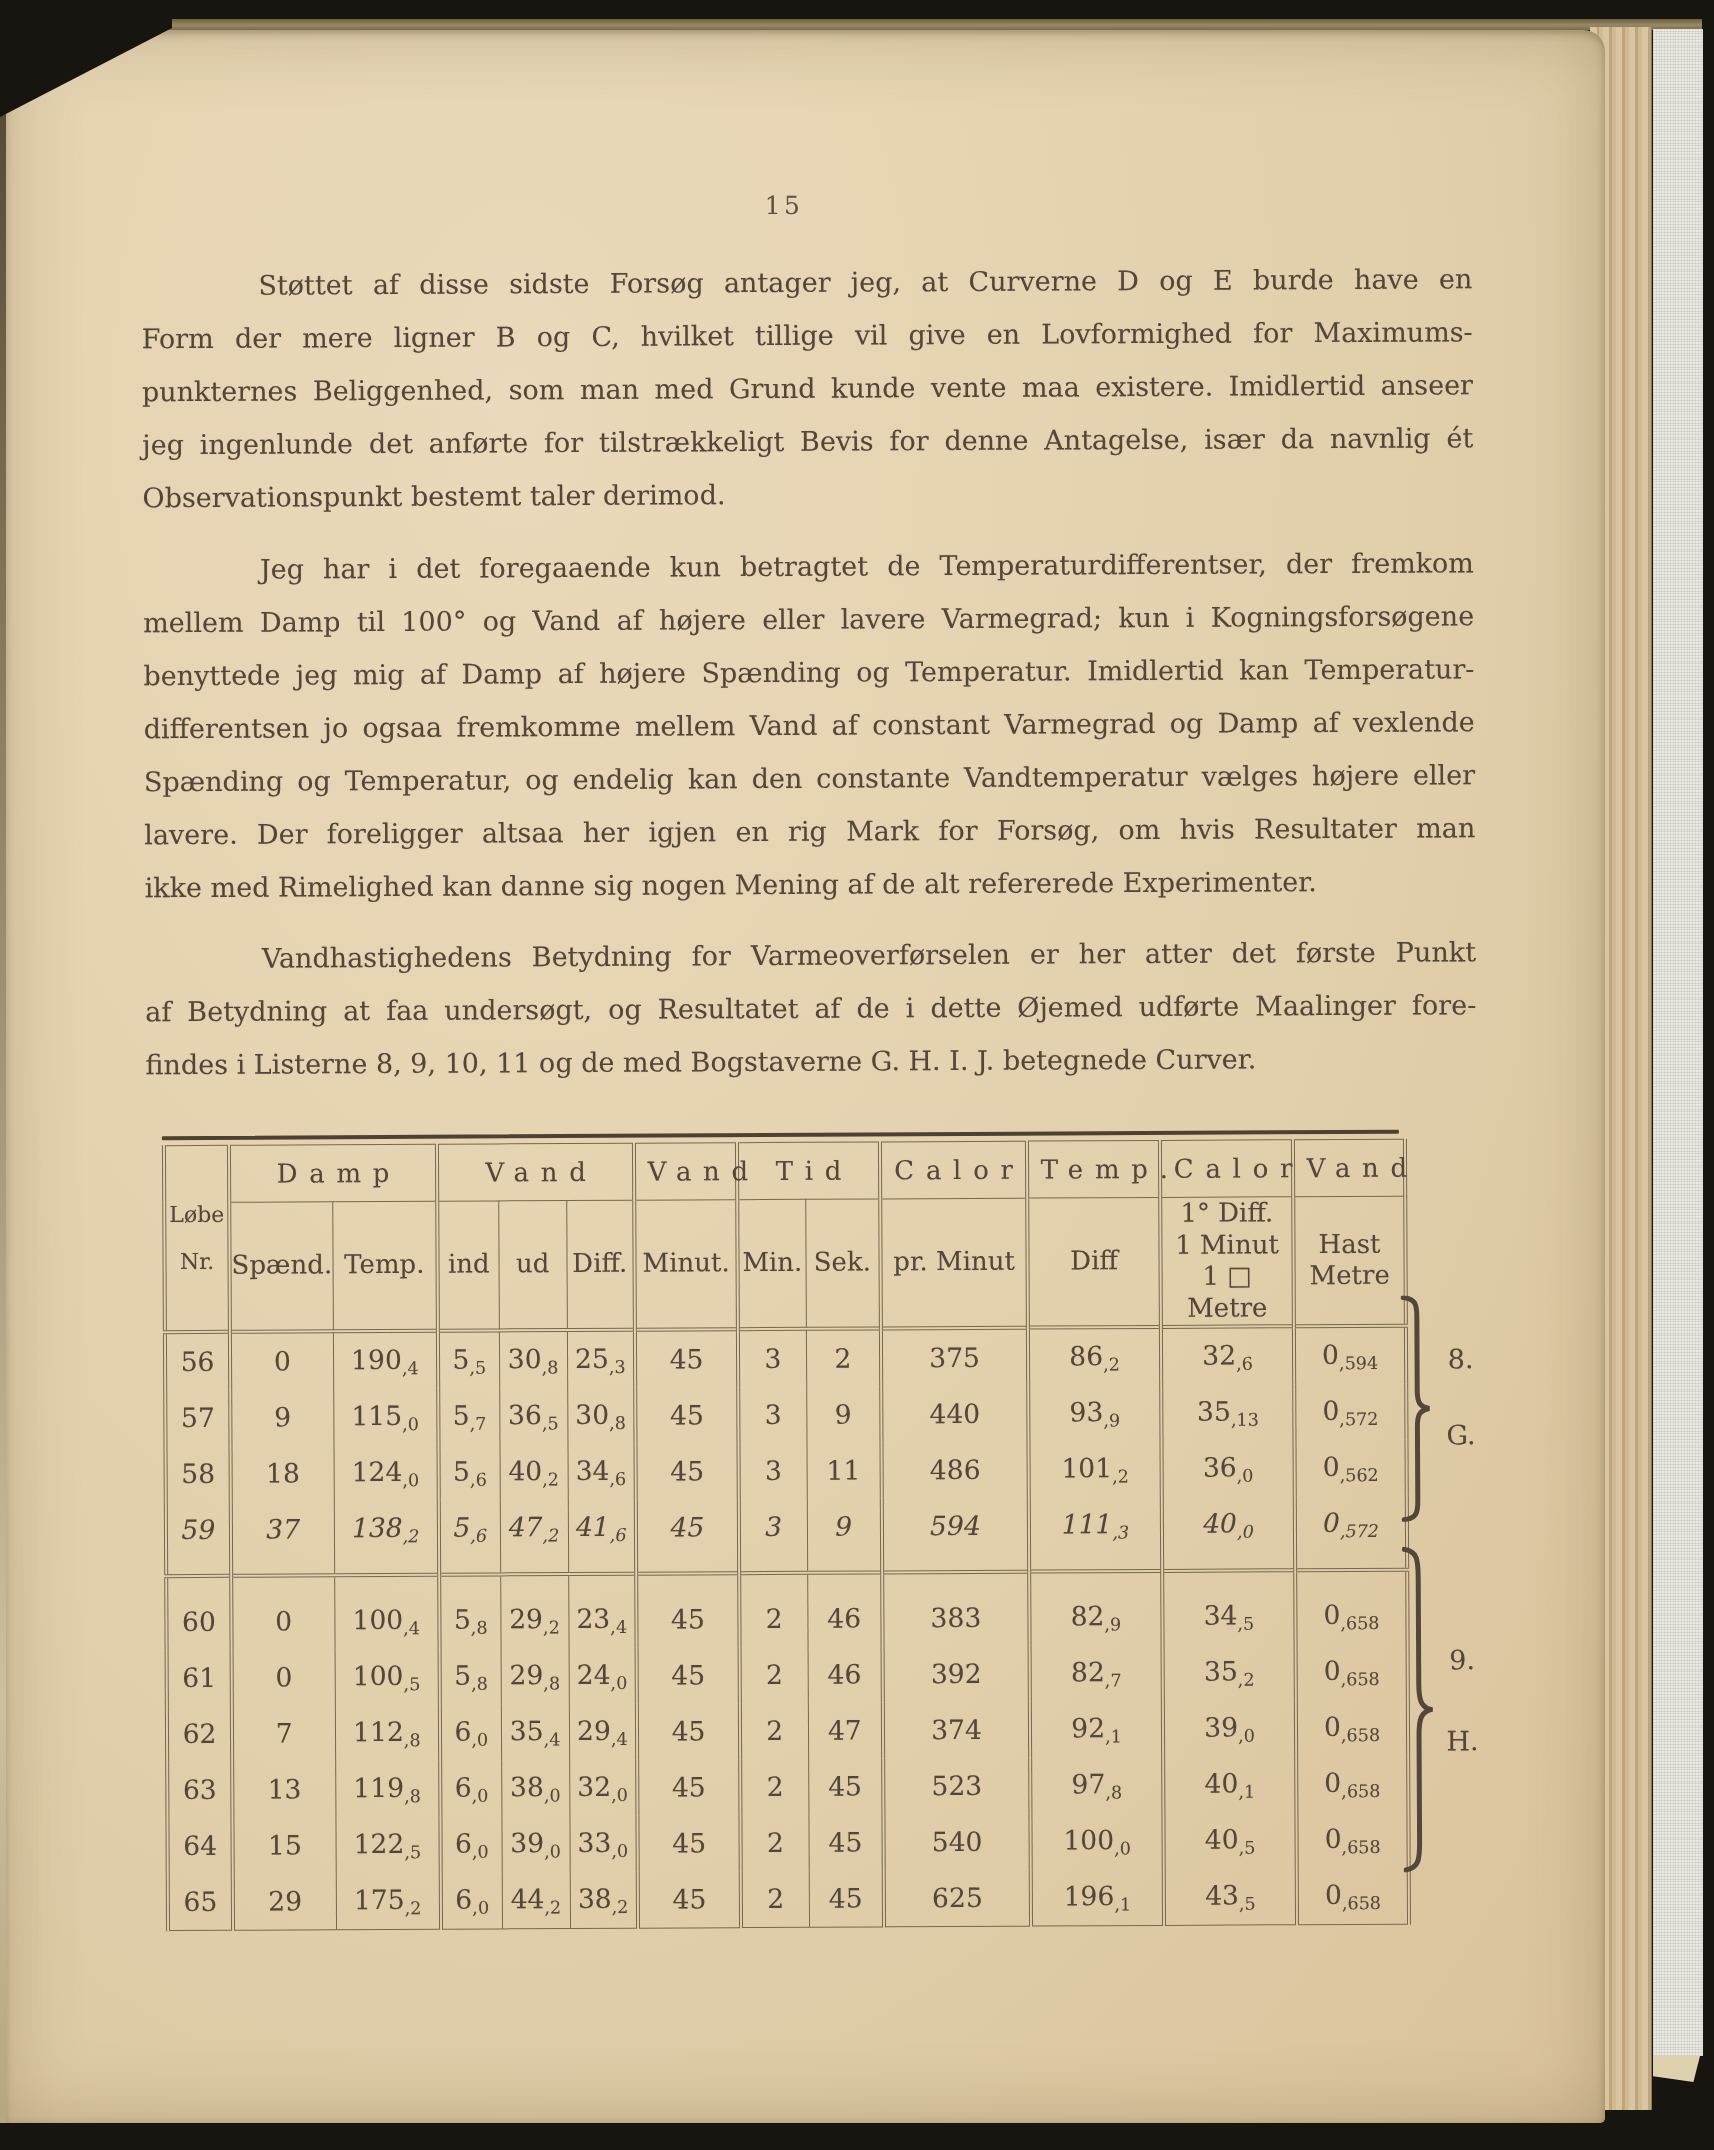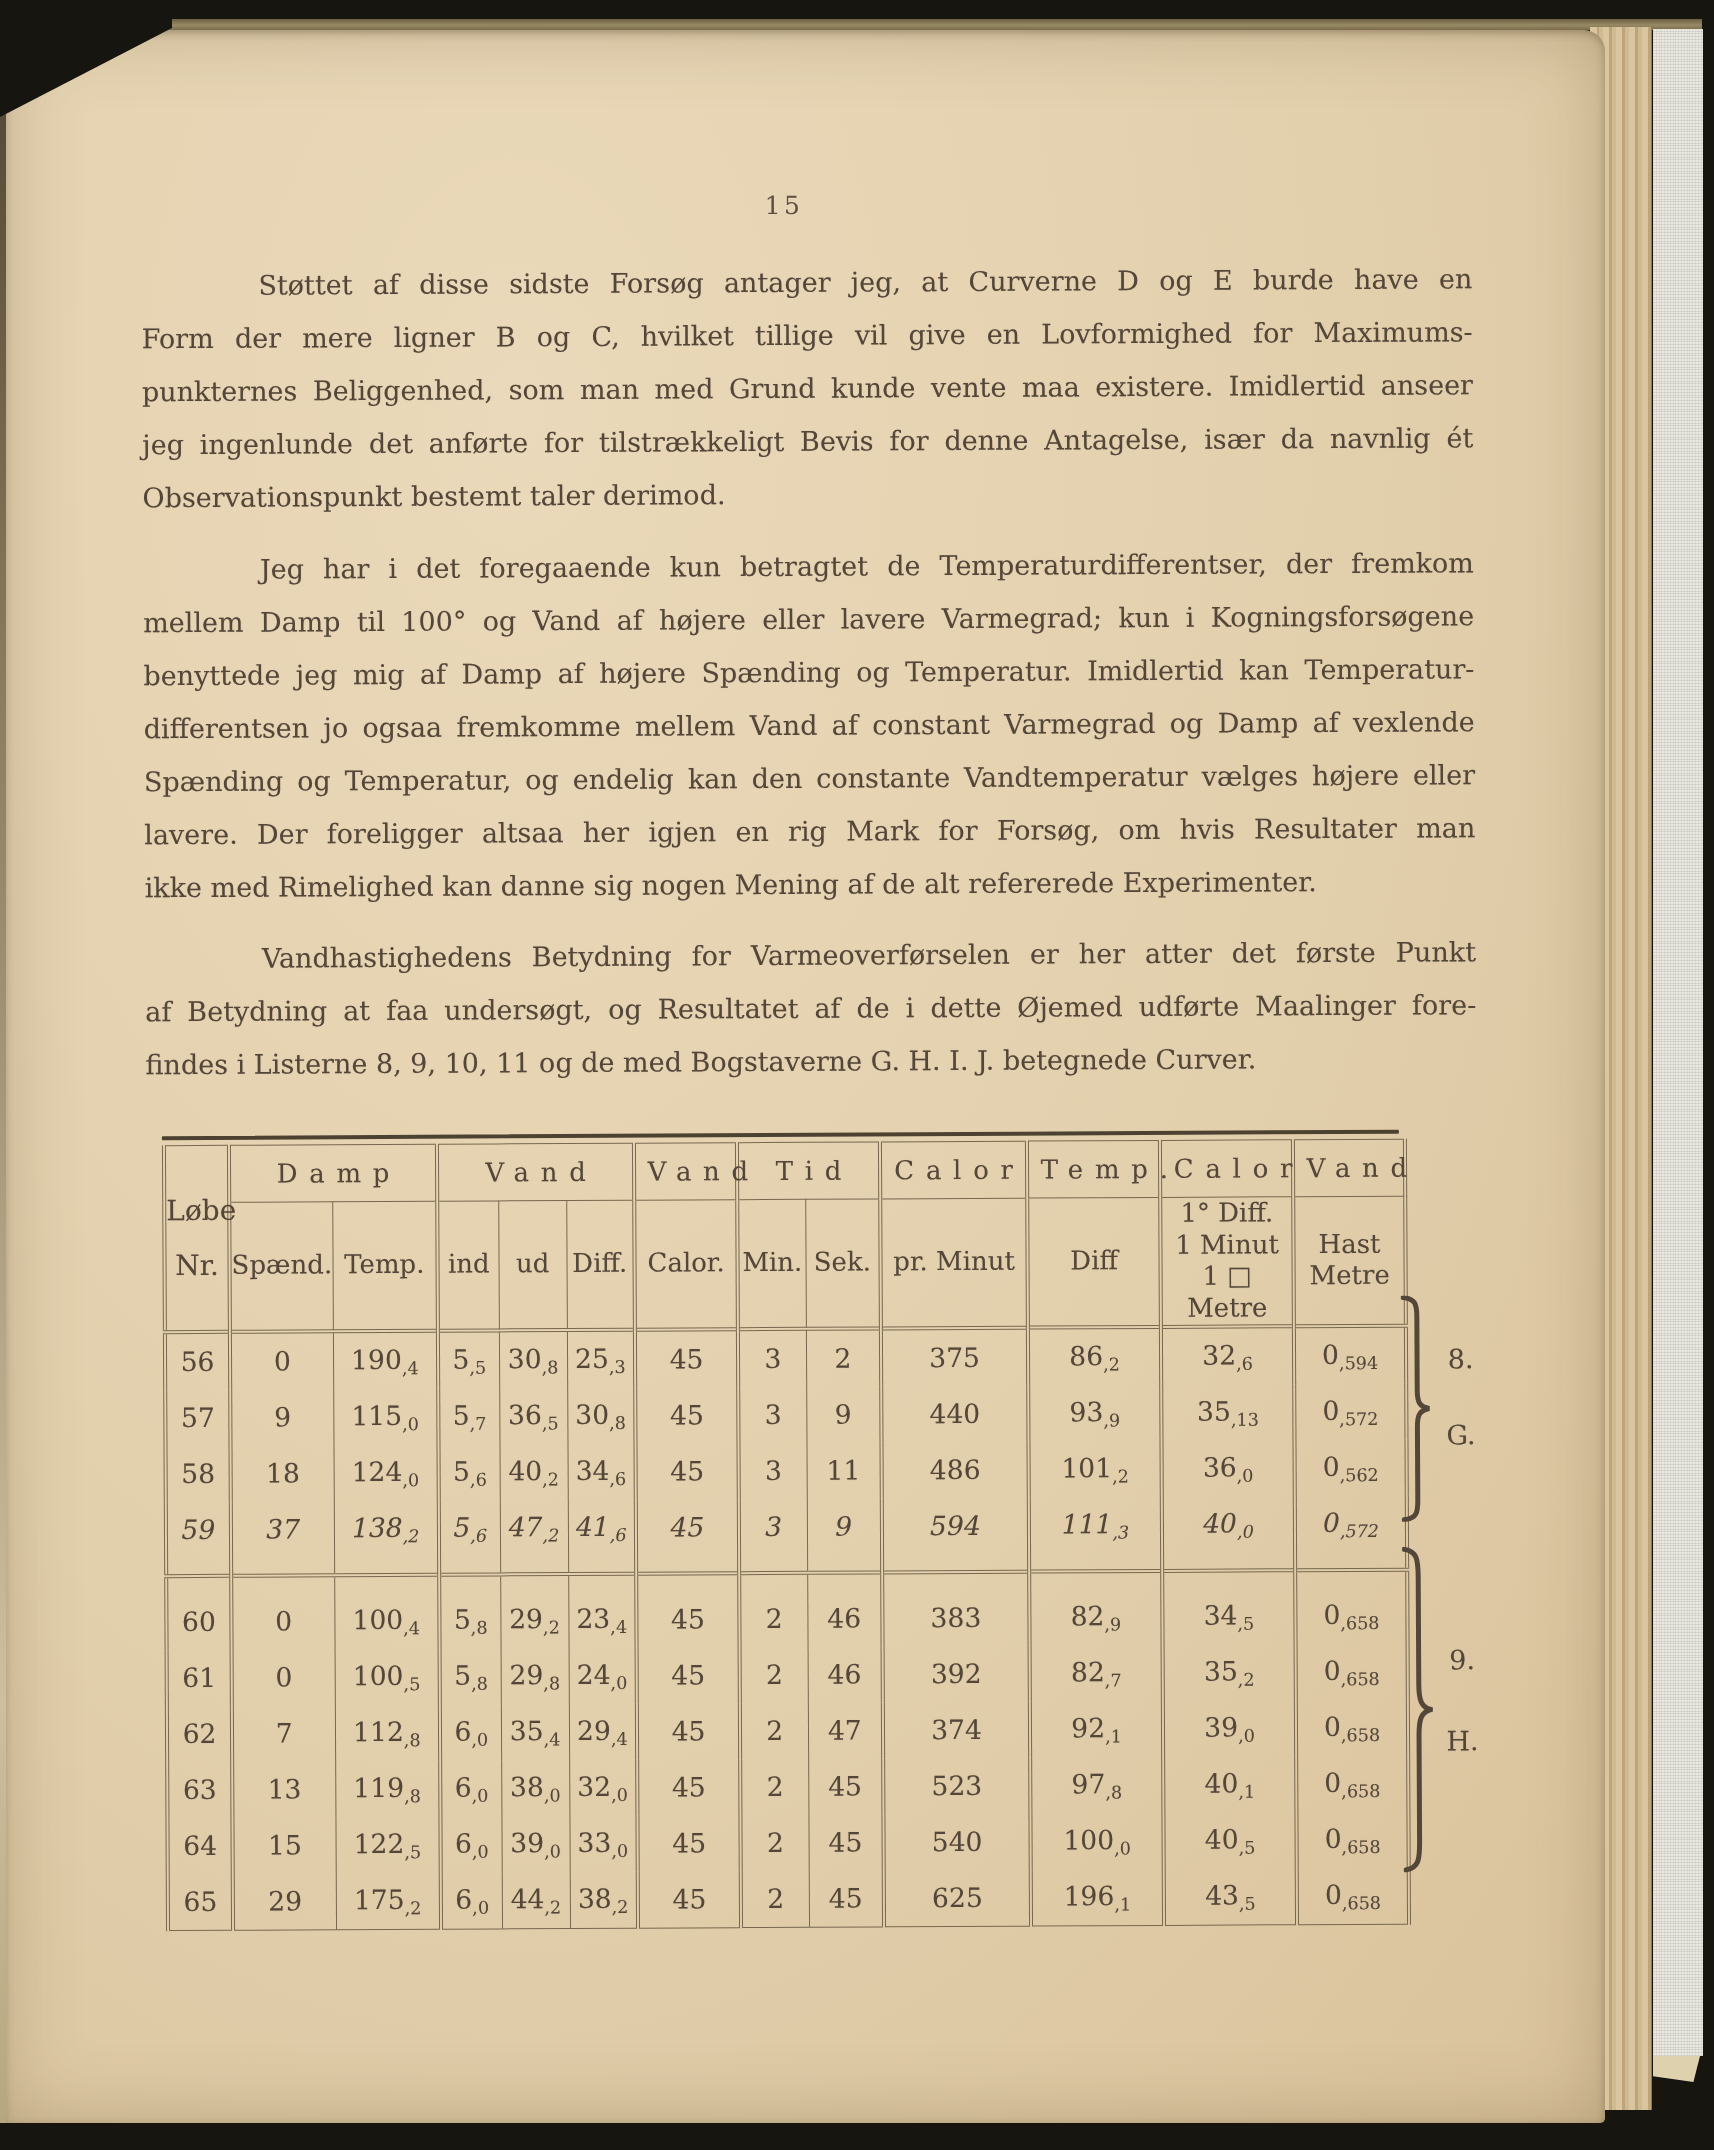--- a/index.html
+++ b/index.html
@@ -57,21 +57,21 @@
   
   .tablewrap{position:absolute;left:161px;top:1137px;width:1237px;}
   .toprule{height:4.2px;background:var(--line-dark);margin-bottom:4.7px;border-radius:0.9px;}
   table.tbl{width:1237px;border-collapse:collapse;table-layout:fixed;
     border-top:1.4px solid var(--line);border-bottom:1.4px solid var(--line);
     border-left:4.2px double var(--line);border-right:4.2px double var(--line);
     color:var(--ink);text-shadow:0 0 0.9px rgba(84,71,58,.25);}
   .tbl th,.tbl td{font-weight:normal;text-align:center;padding:0;}
   .tbl thead th.group{height:56px;font-size:26px;letter-spacing:.45em;text-indent:.45em;
     border-bottom:0.9px solid var(--line);}
-  .tbl thead th.corner{font-size:28px;}
+  .tbl thead th.corner{font-size:22px;}
   .corner-stack{display:flex;flex-direction:column;justify-content:center;gap:22.4px;height:147px;}
   .tbl thead th.sub{height:91px;font-size:26px;}
   .sub .l{line-height:1.22;}
   .tbl thead{border-bottom:4.2px double var(--line);}
   .tbl tbody td{height:56px;font-size:26.6px;}
   .tbl tbody.g1 tr:first-child td{border-top:4.2px double var(--line);padding-top:16px;}
   .tbl tbody.g0 tr:last-child td{padding-bottom:16px;font-style:italic;}
   .bl-d{border-left:4.2px double var(--line);}
   .bl-s{border-left:0.9px solid var(--line);}
   .dec{font-size:.66em;vertical-align:-0.30em;letter-spacing:0;}
@@ -165,21 +165,21 @@
               <th class="sub bl-d">
                 <div class="l">ind</div>
               </th>
               <th class="sub bl-s">
                 <div class="l">ud</div>
               </th>
               <th class="sub bl-s">
                 <div class="l">Diff.</div>
               </th>
               <th class="sub bl-d">
-                <div class="l">Calor.</div>
+                <div class="l">Minut.</div>
               </th>
               <th class="sub bl-d">
                 <div class="l">Min.</div>
               </th>
               <th class="sub bl-s">
                 <div class="l">Sek.</div>
               </th>
               <th class="sub bl-d">
                 <div class="l">pr. Minut</div>
               </th>

